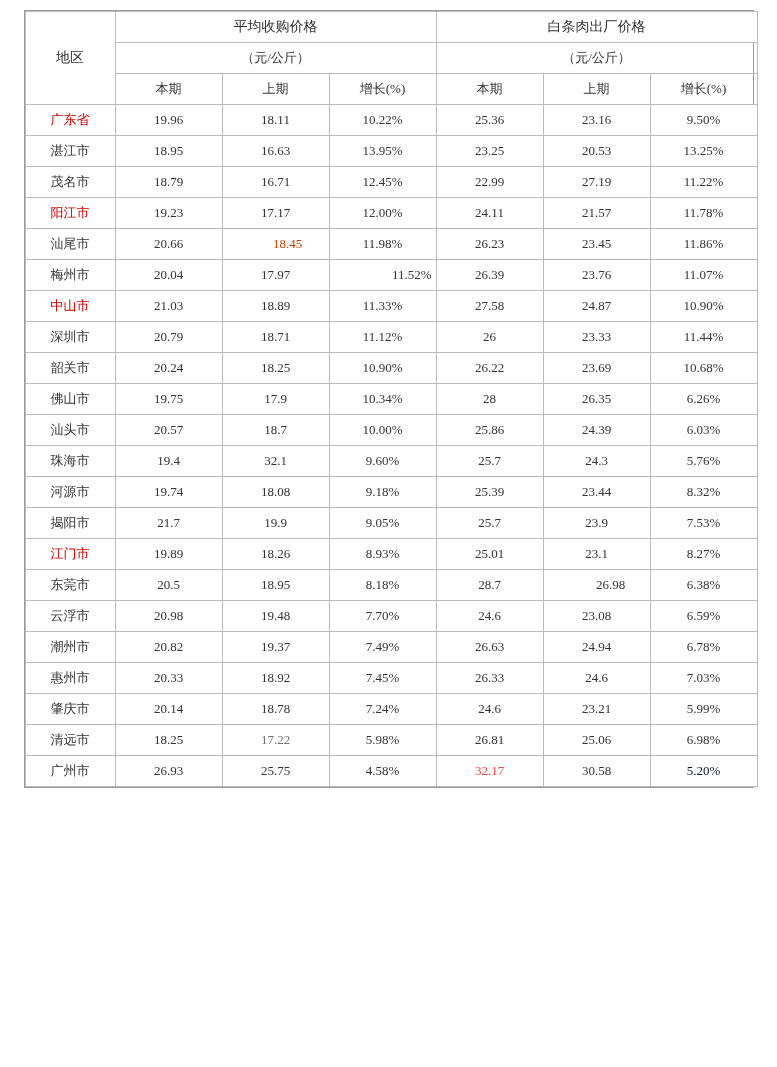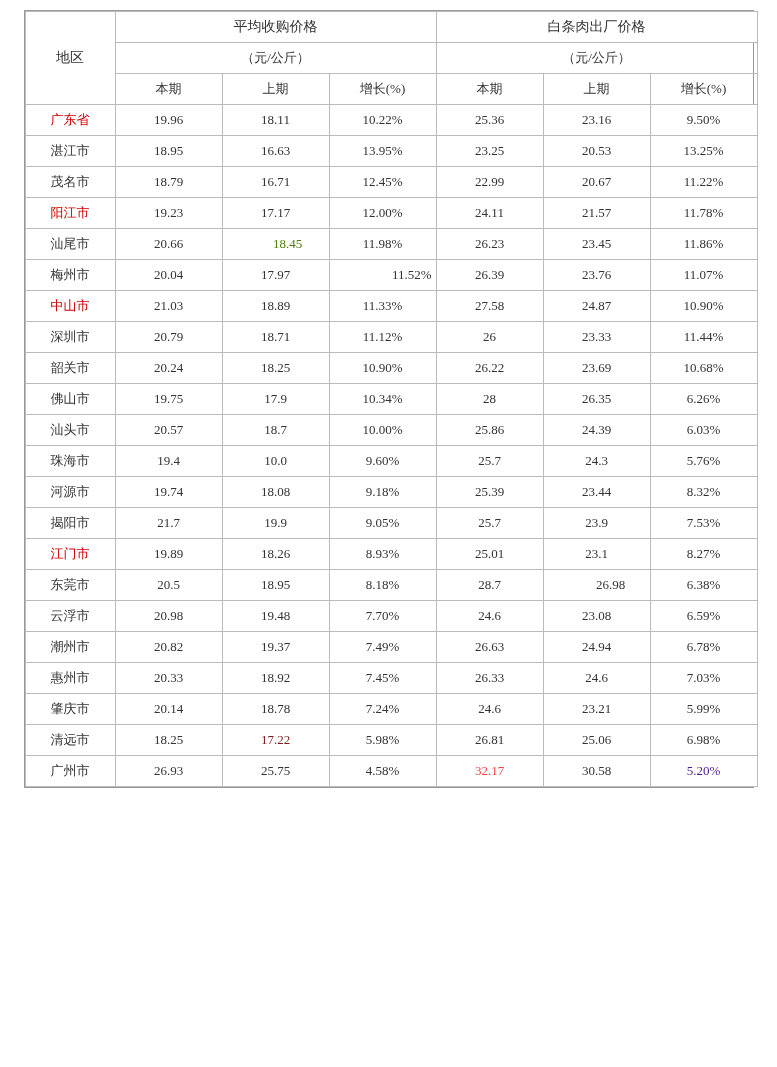--- a/index.html
+++ b/index.html
@@ -140,36 +140,36 @@
           <td style="color: rgb(51, 51, 51);">23.25</td>
           <td style="color: rgb(51, 51, 51);">20.53</td>
           <td style="color: rgb(51, 51, 51);">13.25%</td>
         </tr>
         <tr>
           <td style="color: rgb(51, 51, 51);">茂名市</td>
           <td style="color: rgb(51, 51, 51);">18.79</td>
           <td style="color: rgb(51, 51, 51);">16.71</td>
           <td style="color: rgb(51, 51, 51);">12.45%</td>
           <td style="color: rgb(51, 51, 51);">22.99</td>
-          <td style="color: rgb(51, 51, 51);">20.67</td>
+          <td style="color: rgb(51, 51, 51);">27.19</td>
           <td style="color: rgb(51, 51, 51);">11.22%</td>
         </tr>
         <tr>
           <td style="color: rgb(204, 0, 0);">阳江市</td>
           <td style="color: rgb(51, 51, 51);">19.23</td>
           <td style="color: rgb(51, 51, 51);">17.17</td>
           <td style="color: rgb(51, 51, 51);">12.00%</td>
           <td style="color: rgb(51, 51, 51);">24.11</td>
           <td style="color: rgb(51, 51, 51);">21.57</td>
           <td style="color: rgb(51, 51, 51);">11.78%</td>
         </tr>
         <tr>
           <td style="color: rgb(51, 51, 51);">汕尾市</td>
           <td style="color: rgb(51, 51, 51);">20.66</td>
-          <td style="color: #4d7c0f; padding-left: 28px;">18.45</td>
+          <td style="color: #c2410c; padding-left: 28px;">18.45</td>
           <td style="color: rgb(51, 51, 51);">11.98%</td>
           <td style="color: rgb(51, 51, 51);">26.23</td>
           <td style="color: rgb(51, 51, 51);">23.45</td>
           <td style="color: rgb(51, 51, 51); margin-left: 22px;">11.86%</td>
         </tr>
         <tr>
           <td style="color: rgb(51, 51, 51);">梅州市</td>
           <td style="color: rgb(51, 51, 51);">20.04</td>
           <td style="color: rgb(51, 51, 51);">17.97</td>
           <td style="color: rgb(51, 51, 51); text-align: right;">11.52%</td>
@@ -218,21 +218,21 @@
           <td style="color: rgb(51, 51, 51); margin-top: 6px;">20.57</td>
           <td style="color: rgb(51, 51, 51);">18.7</td>
           <td style="color: rgb(51, 51, 51); margin-top: 39px;">10.00%</td>
           <td style="color: rgb(51, 51, 51);">25.86</td>
           <td style="color: rgb(51, 51, 51);">24.39</td>
           <td style="color: rgb(51, 51, 51);">6.03%</td>
         </tr>
         <tr>
           <td style="color: rgb(51, 51, 51);">珠海市</td>
           <td style="color: rgb(51, 51, 51);">19.4</td>
-          <td style="color: rgb(51, 51, 51);">10.0</td>
+          <td style="color: rgb(51, 51, 51);">32.1</td>
           <td style="color: rgb(51, 51, 51);">9.60%</td>
           <td style="color: rgb(51, 51, 51);">25.7</td>
           <td style="color: rgb(51, 51, 51);">24.3</td>
           <td style="color: rgb(51, 51, 51);">5.76%</td>
         </tr>
         <tr>
           <td style="color: rgb(51, 51, 51);">河源市</td>
           <td style="color: rgb(51, 51, 51);">19.74</td>
           <td style="color: rgb(51, 51, 51);">18.08</td>
           <td style="color: rgb(51, 51, 51);">9.18%</td>
@@ -299,30 +299,30 @@
           <td style="color: rgb(51, 51, 51);">20.14</td>
           <td style="color: rgb(51, 51, 51);">18.78</td>
           <td style="color: rgb(51, 51, 51);">7.24%</td>
           <td style="color: rgb(51, 51, 51);">24.6</td>
           <td style="color: rgb(51, 51, 51);">23.21</td>
           <td style="color: rgb(51, 51, 51);">5.99%</td>
         </tr>
         <tr>
           <td style="color: rgb(51, 51, 51);">清远市</td>
           <td style="color: rgb(51, 51, 51);">18.25</td>
-          <td style="color: #7f1d1d;">17.22</td>
+          <td style="color: #737373;">17.22</td>
           <td style="color: rgb(51, 51, 51);">5.98%</td>
           <td style="color: rgb(51, 51, 51);">26.81</td>
           <td style="color: rgb(51, 51, 51);">25.06</td>
           <td style="color: rgb(51, 51, 51);">6.98%</td>
         </tr>
         <tr>
           <td style="color: rgb(51, 51, 51);">广州市</td>
           <td style="color: rgb(51, 51, 51);">26.93</td>
           <td style="color: rgb(51, 51, 51);">25.75</td>
           <td style="color: rgb(51, 51, 51);">4.58%</td>
           <td style="color: #ef4444; margin-top: 42px;">32.17</td>
           <td style="color: rgb(51, 51, 51);">30.58</td>
-          <td style="color: #4c1d95;">5.20%</td>
+          <td style="color: #0f172a;">5.20%</td>
         </tr>
       </tbody>
   </table>
 </div>
 
 </body></html>

